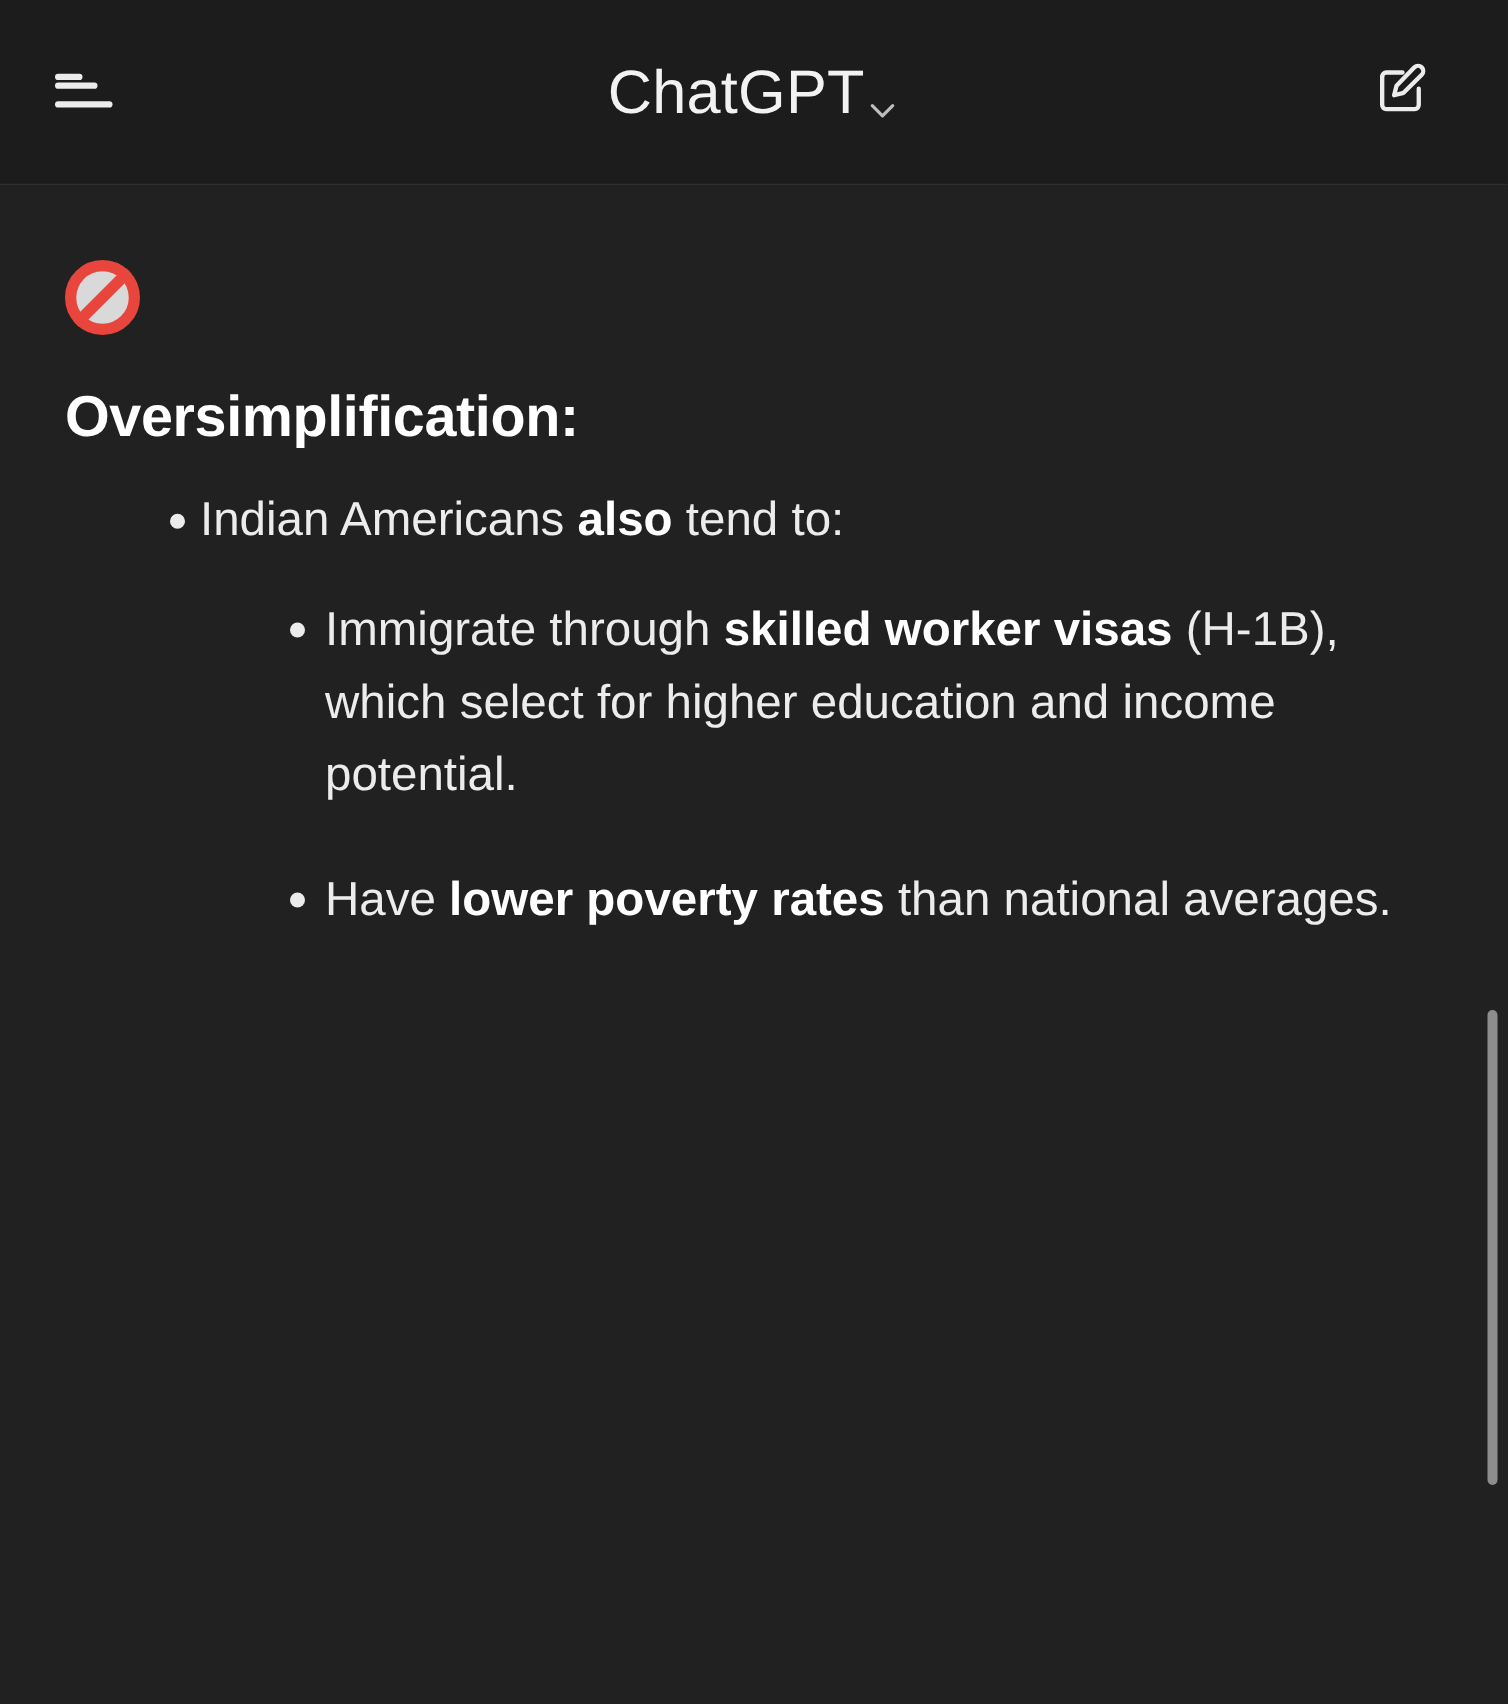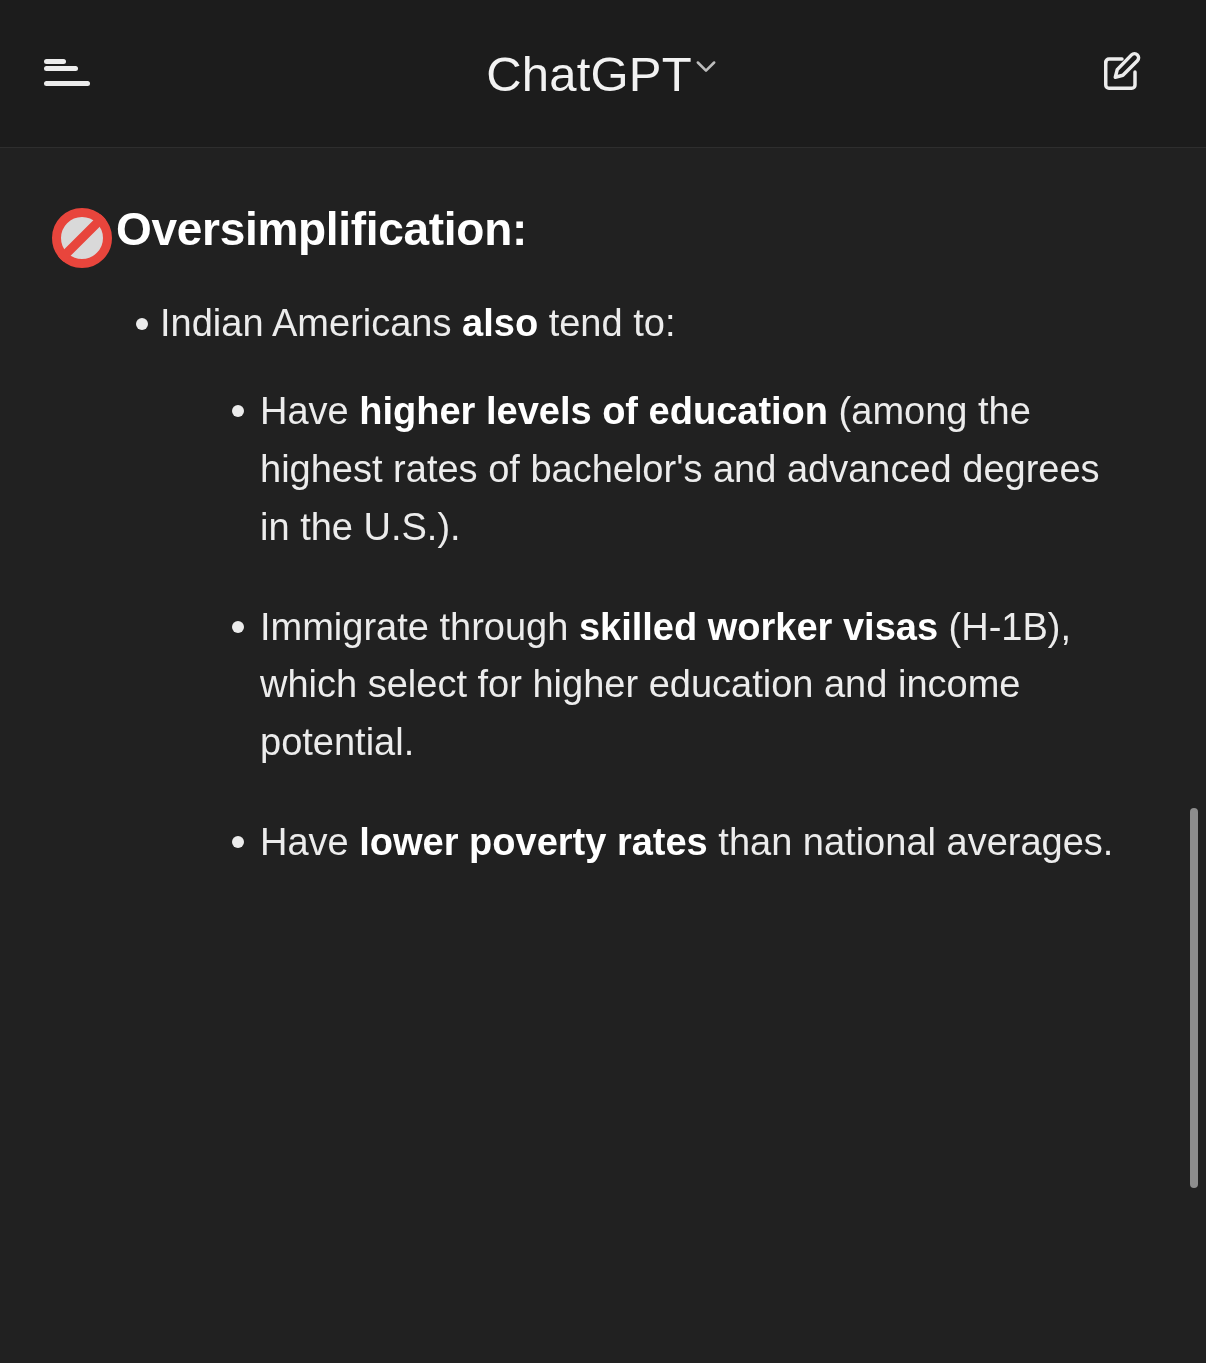--- a/index.html
+++ b/index.html
@@ -50,21 +50,21 @@
     top: 0px;
     left: 40px;
     width: 22px;
     height: 22px;
     border-radius: 50%;
     background: #0b84fe;
   }
 
   .title-wrap {
     display: flex;
-    align-items: flex-start;
+    align-items: flex-end;
     gap: 0;
   }
   .title-text {
     font-size: 49px;
     color: #f2f2f2;
     letter-spacing: 0.2px;
     font-weight: 400;
   }
   .chev {
     display: block;
@@ -89,22 +89,23 @@
   
   .content {
     position: relative;
     padding: 54px 62px 0 52px;
     color: #ececec;
   }
 
   .section-heading {
     display: flex;
     align-items: flex-start;
-    gap: 4px;
+    gap: 38px;
     margin-bottom: 30px;
+    flex-direction: column;
   }
   .no-icon {
     flex: 0 0 auto;
     width: 60px;
     height: 60px;
     margin-top: 6px;
     position: relative;
   }
   .no-icon .ring {
     position: absolute;
@@ -236,24 +237,20 @@
     </div>
     <div class="heading-text">Oversimplification:</div>
   </div>
 
   <ul class="level1">
     <li class="l1-item">
       <span class="bullet"></span>
       <span>Indian Americans </span><span class="b">also</span><span> tend to:</span>
 
       <ul class="level2">
-        <li class="l2-item">
-          <span class="bullet"></span>
-          <span>Have </span><span class="b">higher levels of education</span><span> (among the highest rates of bachelor's and advanced degrees in the U.S.).</span>
-        </li>
         <li class="l2-item">
           <span class="bullet"></span>
           <span>Immigrate through </span><span class="b">skilled worker visas</span><span> (H-1B), which select for higher education and income potential.</span>
         </li>
         <li class="l2-item">
           <span class="bullet"></span>
           <span>Have </span><span class="b">lower poverty rates</span><span> than national averages.</span>
         </li>
       </ul>
     </li>

